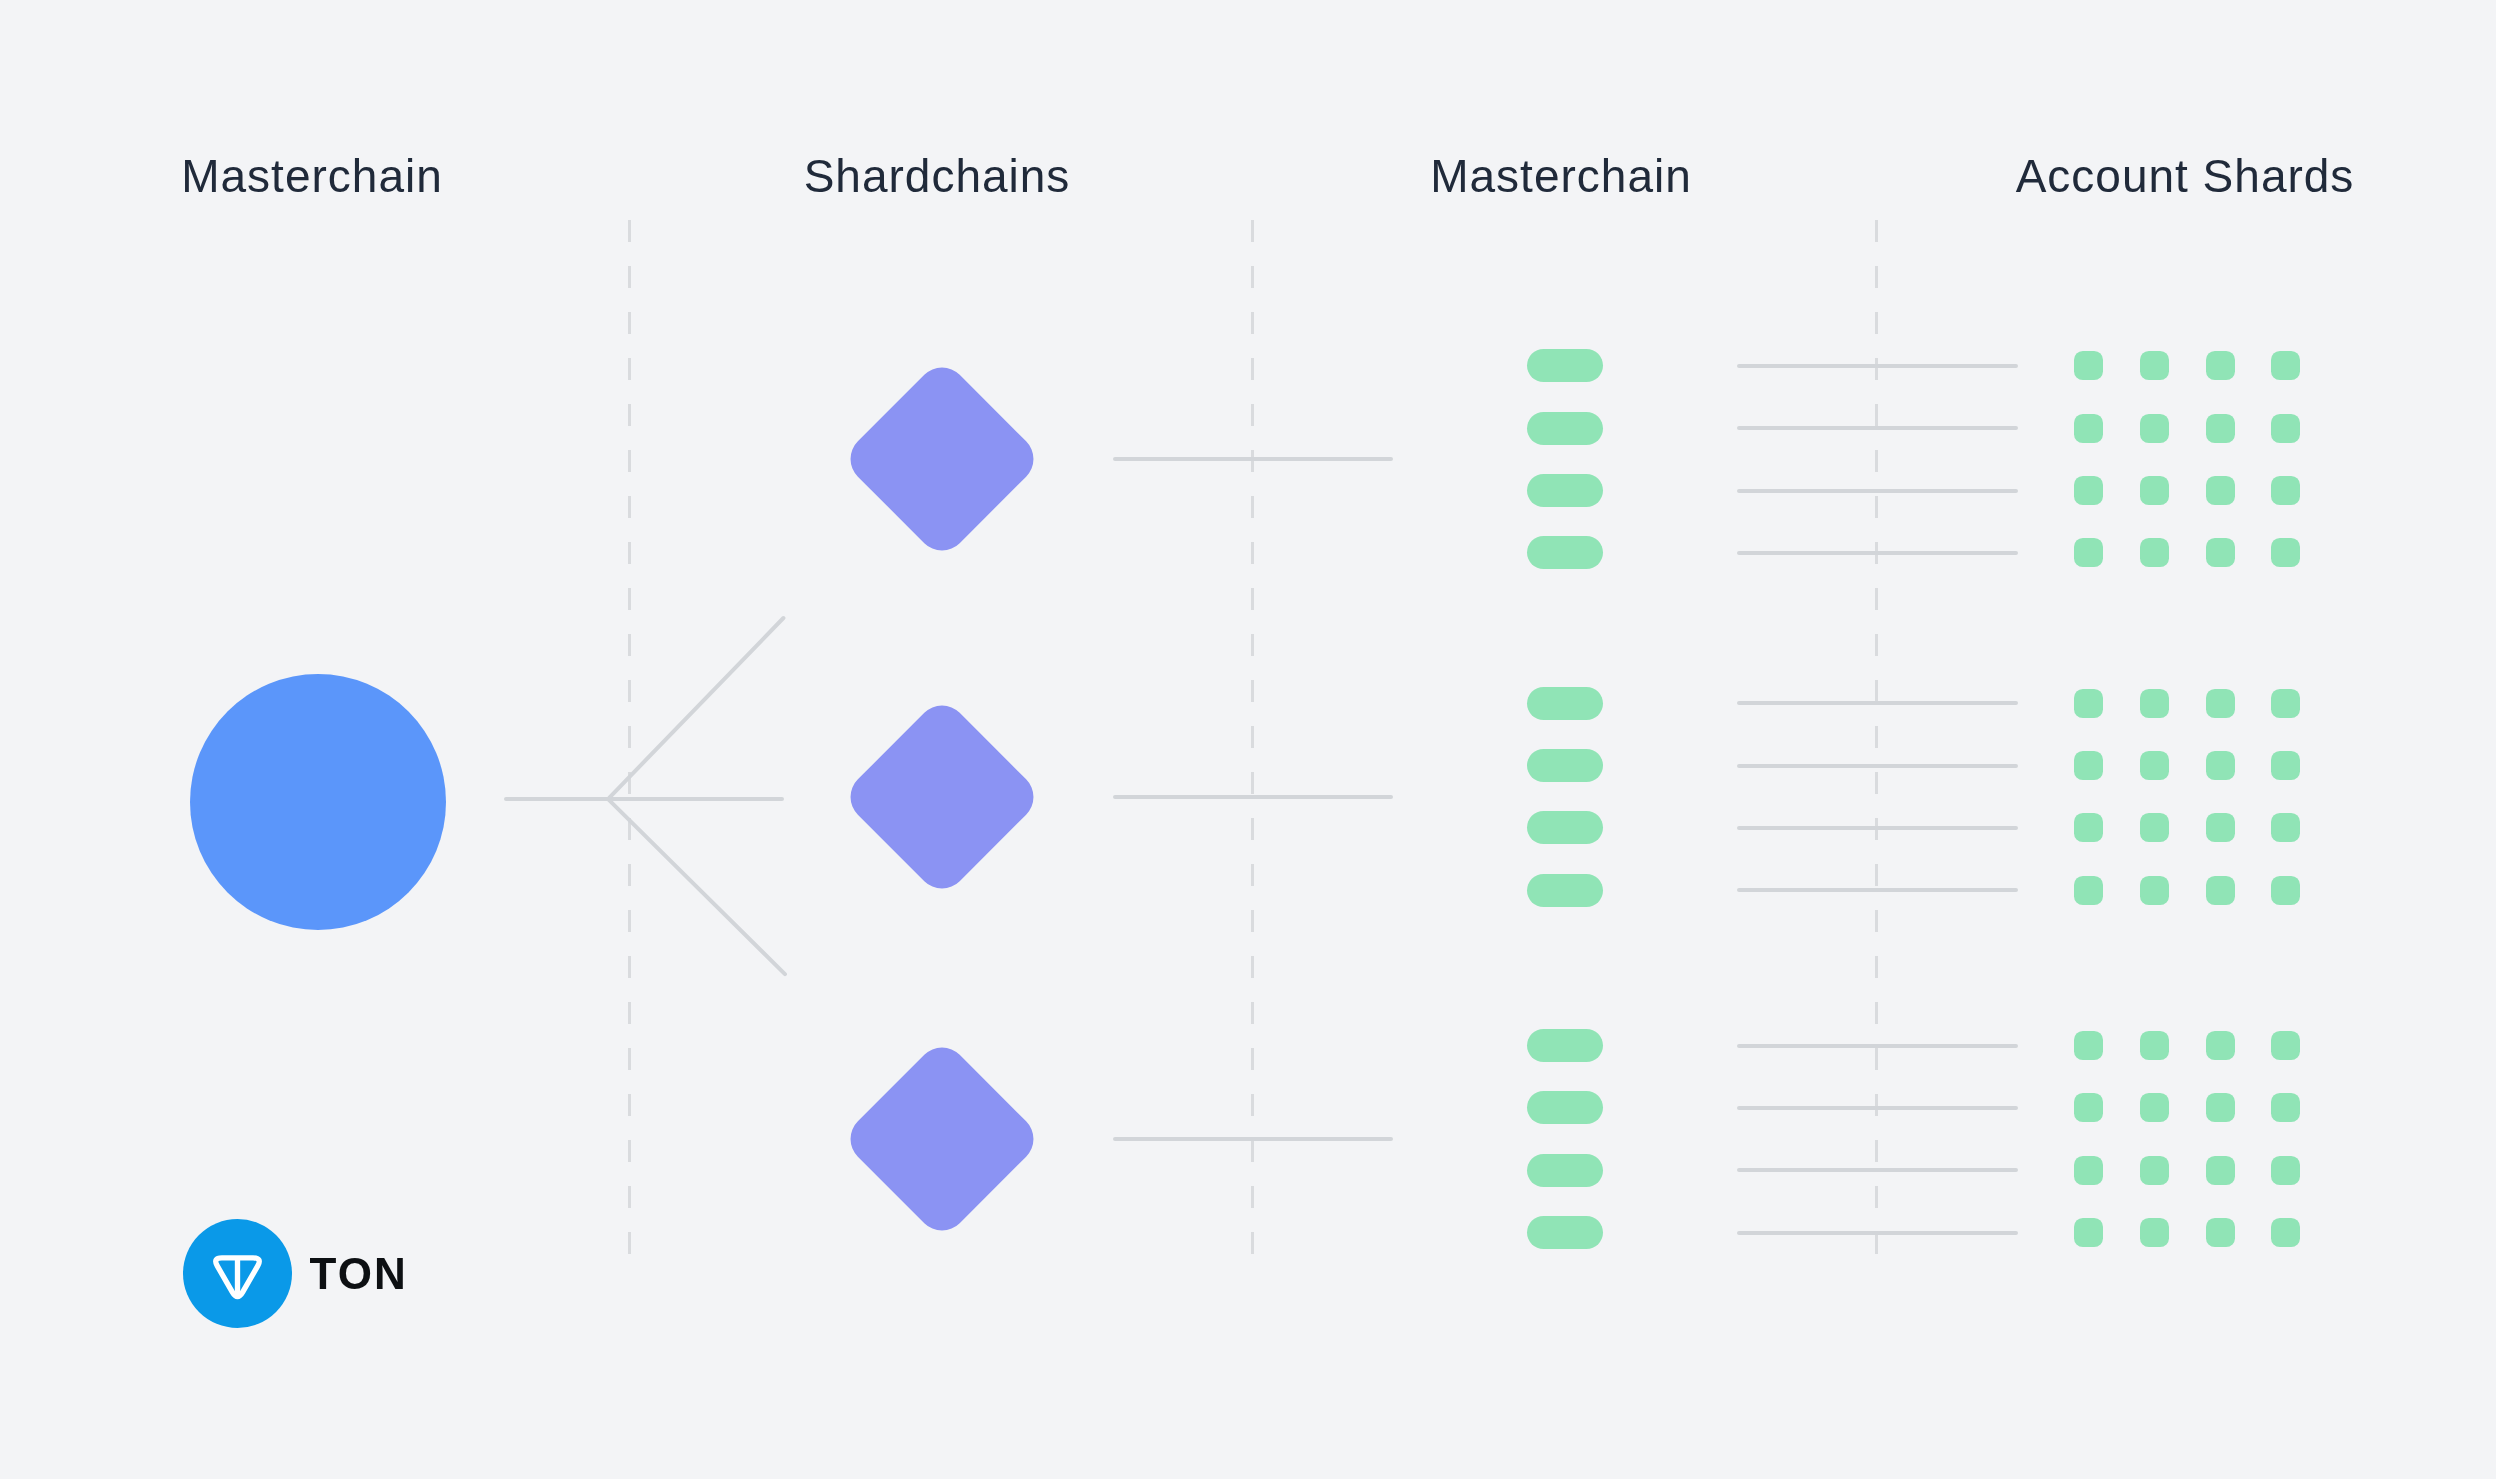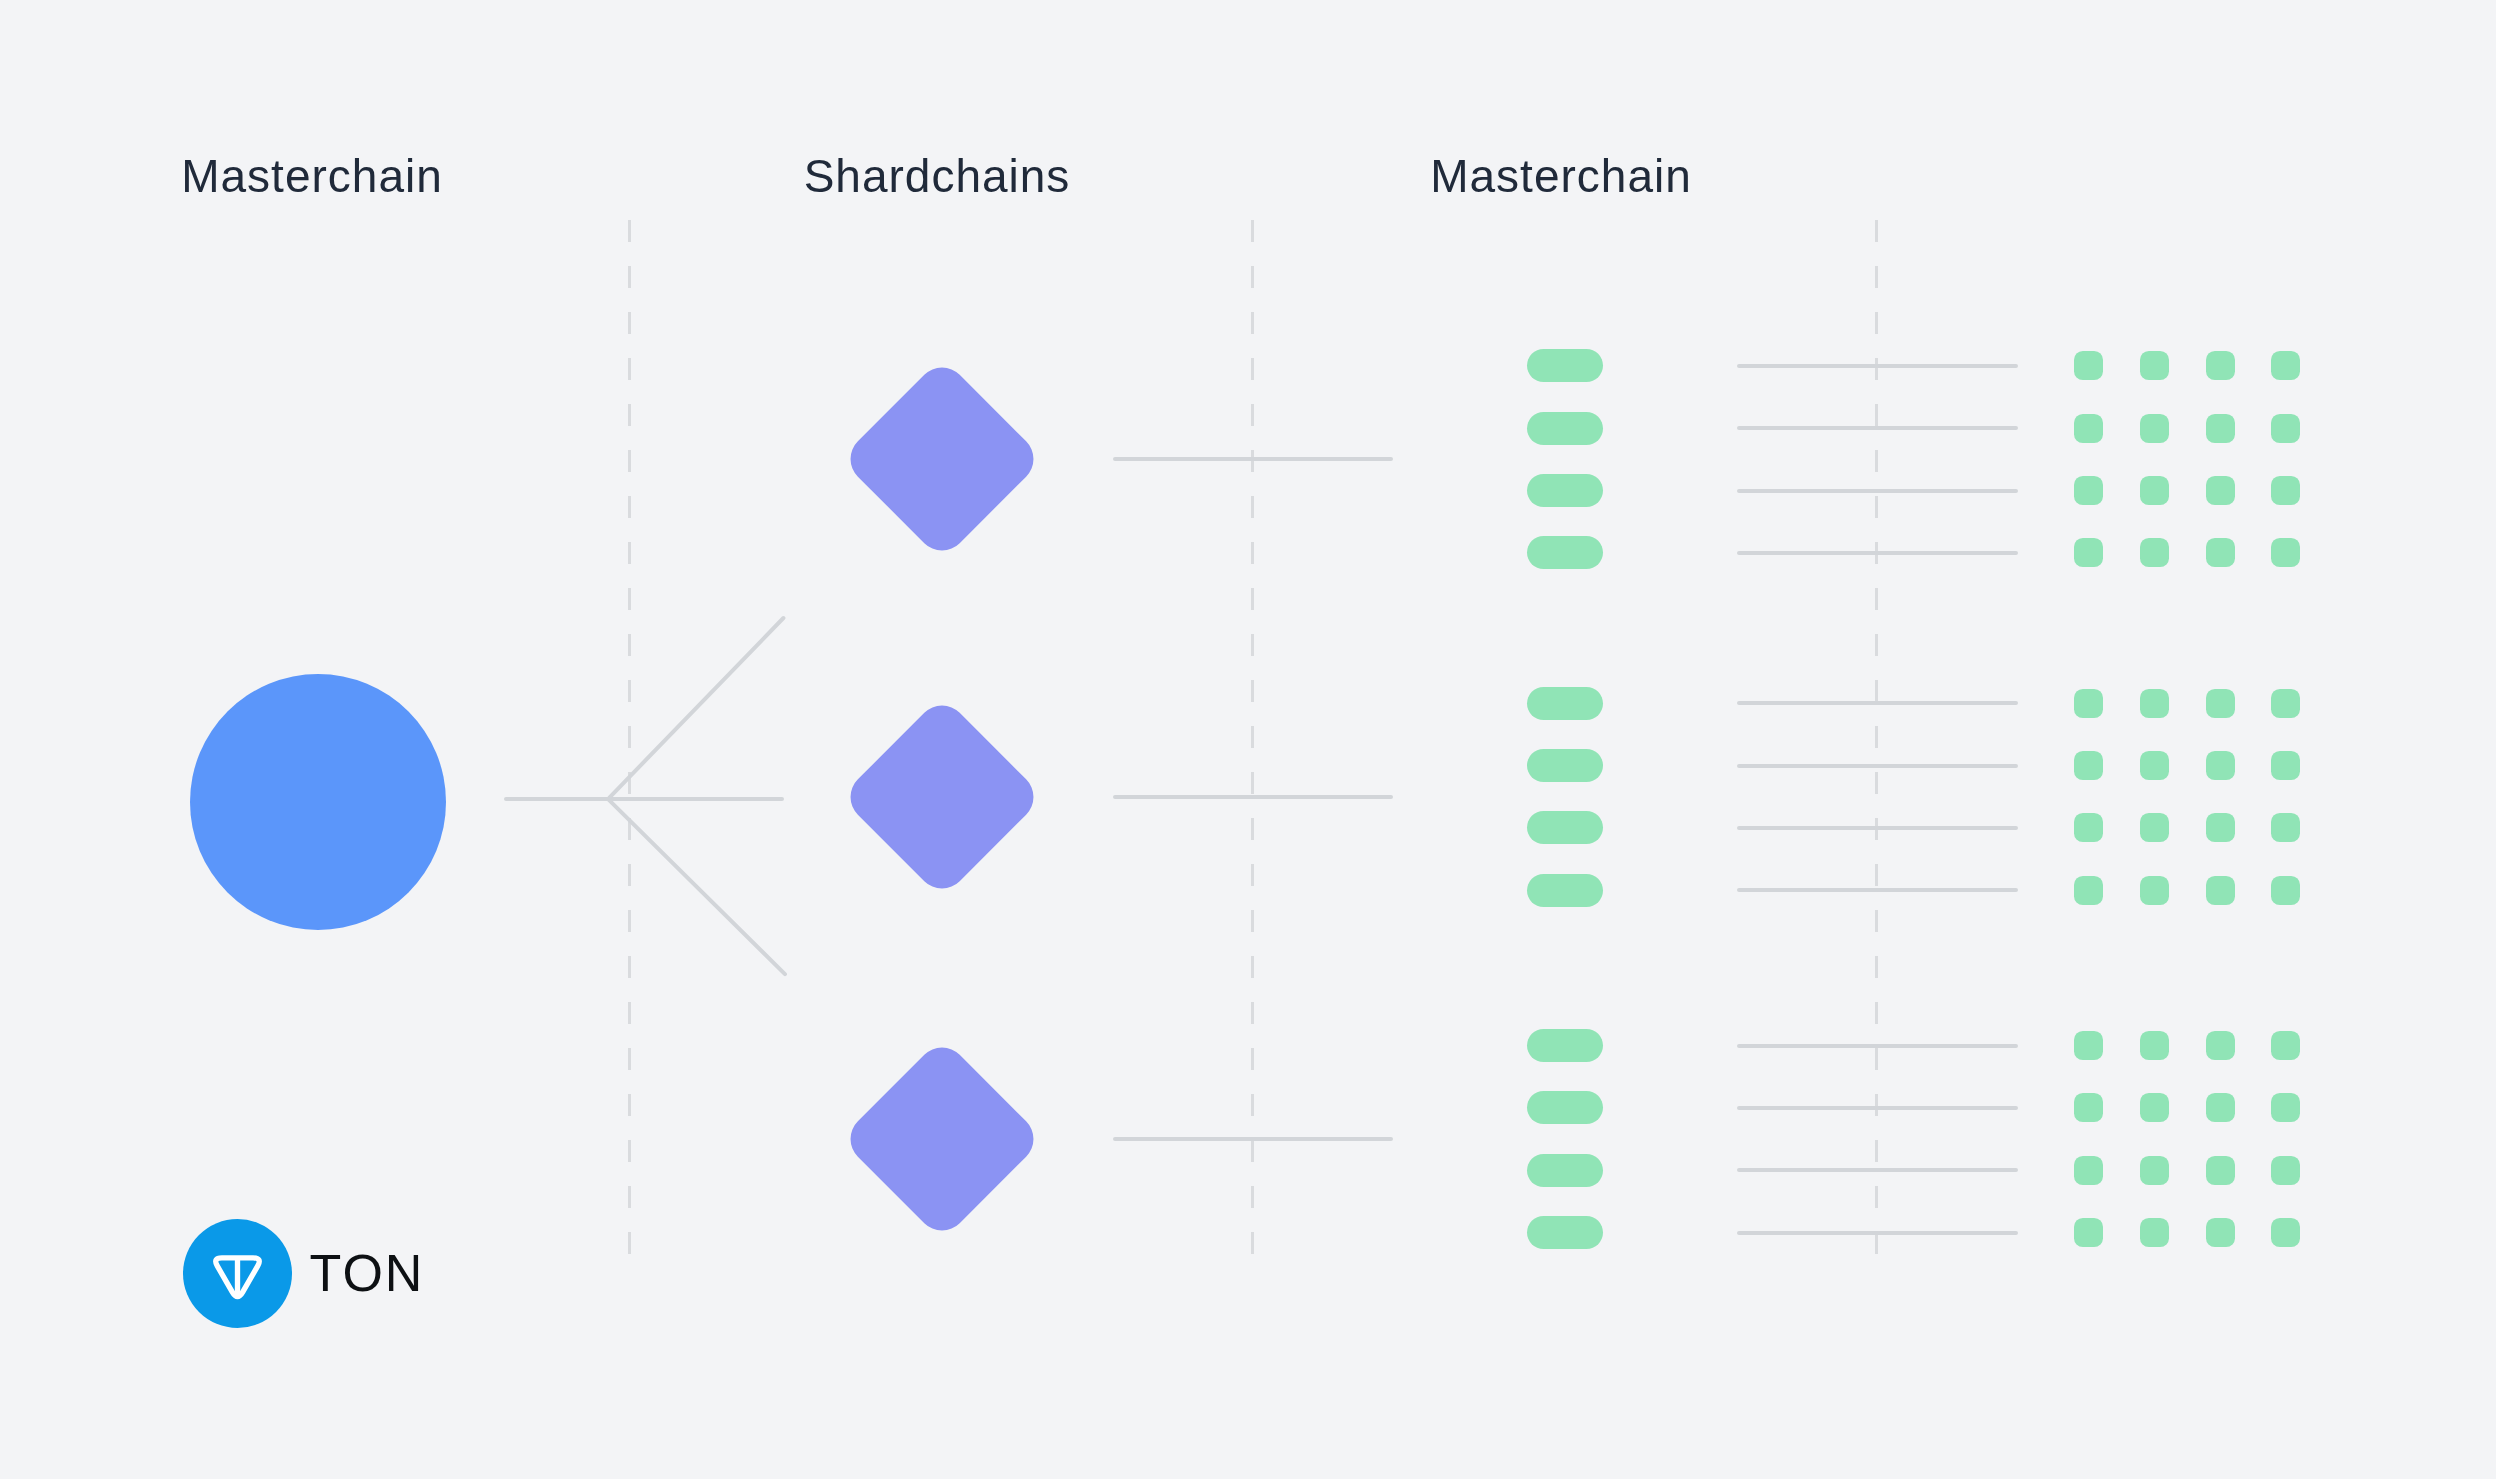--- a/index.html
+++ b/index.html
@@ -40,32 +40,33 @@
   .hline{position:absolute;height:3.9px;border-radius:2px;background:var(--connector-gray);}
   .dline{position:absolute;height:3.9px;border-radius:2px;background:var(--connector-gray);transform-origin:0 50%;}
   .pill{position:absolute;width:76px;height:33px;border-radius:16.6px;background:var(--shard-green);}
   .cell{position:absolute;width:29px;height:29px;border-radius:8.8px;background:var(--shard-green);}
   .ton-logo{position:absolute;left:183px;top:1219px;display:flex;align-items:center;gap:17.6px;}
   .ton-circle{
     width:109px;height:109px;border-radius:50%;background:var(--ton-brand-blue);
     display:flex;align-items:center;justify-content:center;flex:none;
   }
   .ton-text{
-    font-weight:400;font-size:52px;line-height:109px;letter-spacing:2px;
+    font-weight:700;font-size:44px;line-height:109px;letter-spacing:2px;
     color:var(--ton-wordmark-black);
   }
 </style>
 </head>
 <body>
 
 <div class="stage">
 
   <div class="col-header ch-0">Masterchain</div>
   <div class="col-header ch-1">Shardchains</div>
   <div class="col-header ch-2">Masterchain</div>
+  <div class="col-header ch-3">Account Shards</div>
 
   <div id="shapes">
       <div class="vsep" style="left: 628px;"></div>
       <div class="vsep" style="left: 1251px;"></div>
       <div class="vsep" style="left: 1875px;"></div>
       <div class="hline" style="left: 504px; top: 797px; width: 280px;"></div>
       <div class="dline" style="left: 608px; top: 797px; width: 254px; transform: rotate(-45.9deg);"></div>
       <div class="dline" style="left: 608px; top: 797px; width: 251px; transform: rotate(44.7deg);"></div>
       <div class="diamond" style="left: 870px; top: 387px;"></div>
       <div class="hline" style="left: 1113px; top: 457px; width: 280px;"></div>

